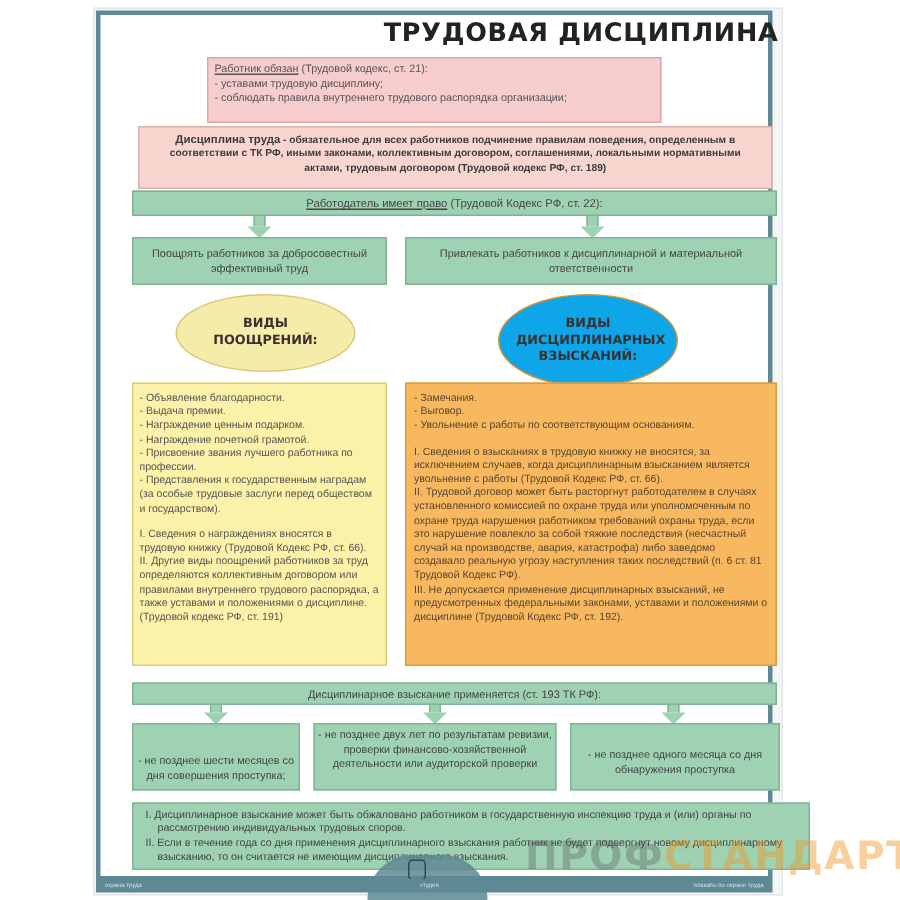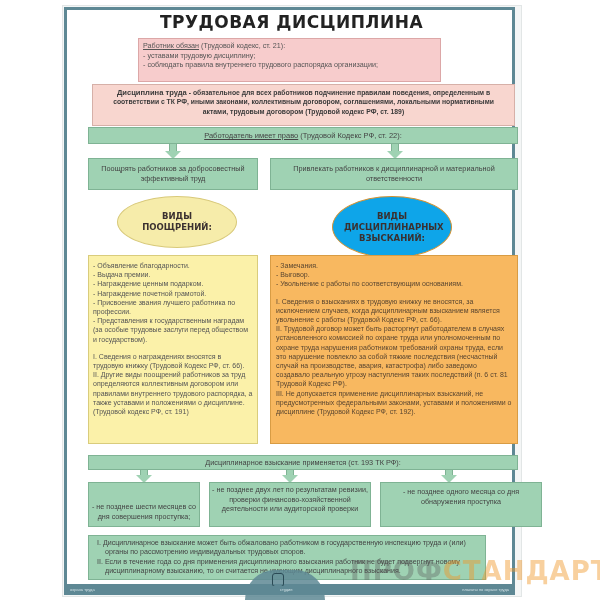--- a/index.html
+++ b/index.html
@@ -1,41 +1,41 @@
 <!DOCTYPE html>
 <html><head>
 <meta charset="utf-8">
 <style>
   html, body { margin:0; padding:0; }
   body { width:600px; height:600px; background:#ffffff; position:relative; overflow:hidden;
          font-family:"Liberation Sans", sans-serif; color:#444; }
   .poster { position:absolute; left:62px; top:5px; width:458px; height:590px; background:#f4f6f6; border:1px solid #e2e6e6; }
   .frame { position:absolute; left:64px; top:7px; width:451px; height:580px; border:3px solid #5e8894; background:#fff; box-sizing:border-box; }
-  .title { position:absolute; left:64px; top:12px; width:455px; text-align:center; font-family:"DejaVu Sans", sans-serif; font-weight:bold; font-size:17px; color:#222; letter-spacing:0.5px; }
+  .title { position:absolute; left:64px; top:12px; width:455px; text-align:right; font-family:"DejaVu Sans", sans-serif; font-weight:bold; font-size:17px; color:#222; letter-spacing:0.5px; }
   .box { position:absolute; box-sizing:border-box; font-size:7.2px; line-height:9.6px; }
   .pink1 { left:138px; top:38px; width:303px; height:44px; background:#f7cccc; border:1px solid #dca7a7; padding:2px 4px; color:#555; text-align:left; }
   .pink1 u { text-decoration:underline; }
   .pink2 { left:92px; top:84px; width:423px; height:42px; background:#f8d6cf; border:1px solid #d6b0a8; padding:3px 8px; color:#3a3a3a; text-align:center; font-weight:bold; font-size:6.8px; line-height:9.4px; }
   .green { background:#9fd2b3; border:1px solid #7fb394; color:#444; text-align:center; }
   .g-top { left:88px; top:127px; width:430px; height:17px; font-size:7.5px; line-height:15px; }
   .g-left { left:88px; top:158px; width:170px; height:32px; font-size:7.3px; line-height:10px; padding-top:5px; }
   .g-right { left:270px; top:158px; width:248px; height:32px; font-size:7.3px; line-height:10px; padding-top:5px; }
   .arrow { position:absolute; width:0; height:0; }
   .arrow .stem { position:absolute; background:#9fd2b3; border-left:1px solid #7fb394; border-right:1px solid #7fb394; }
   .arrow .head { position:absolute; width:0; height:0; border-left:8px solid transparent; border-right:8px solid transparent; border-top:8px solid #9fd2b3; }
   .ellipse { position:absolute; border-radius:50%; text-align:center; font-family:"DejaVu Sans", sans-serif; font-weight:bold; color:#3a3030; font-size:8.5px; line-height:11px; display:flex; align-items:center; justify-content:center; }
   .e-left { left:117px; top:196px; width:118px; height:50px; background:#f6ecaa; border:1px solid #d8c97a; }
   .e-right { left:332px; top:196px; width:118px; height:60px; background:#0ea5e9; border:1px solid #d49334; }
   .yellow { left:88px; top:255px; width:170px; height:189px; background:#fbf1a9; border:1px solid #d9cc7c; padding:5px 4px; color:#555; font-size:7px; line-height:9.2px; }
   .orange { left:270px; top:255px; width:248px; height:189px; background:#f8b860; border:1px solid #d89c44; padding:5px 5px; color:#5a4630; font-size:7px; line-height:9.2px; }
   .g-mid { left:88px; top:455px; width:430px; height:15px; font-size:7.3px; line-height:13px; }
   .g-b1 { left:88px; top:482px; width:112px; height:45px; font-size:7.2px; line-height:9.6px; padding-top:19px; }
   .g-b2 { left:209px; top:482px; width:162px; height:45px; font-size:7.2px; line-height:9.6px; padding-top:2px; }
-  .g-b3 { left:380px; top:482px; width:162px; height:45px; font-size:7.2px; line-height:9.6px; padding-top:4px; }
-  .g-bottom { left:88px; top:535px; width:398px; height:45px; text-align:left; font-size:7.1px; line-height:9.4px; padding:3px 6px; color:#444; }
+  .g-b3 { left:380px; top:482px; width:140px; height:45px; font-size:7.2px; line-height:9.6px; padding-top:15px; }
+  .g-bottom { left:88px; top:535px; width:452px; height:45px; text-align:left; font-size:7.1px; line-height:9.4px; padding:3px 6px; color:#444; }
   .g-bottom .item { padding-left:10px; text-indent:-8px; }
   .footer { position:absolute; left:64px; top:586px; width:451px; height:9px; background:#5e8894; }
   .footer .left { position:absolute; left:6px; top:1px; font-size:4px; color:#d0e0e4; }
   .footer .center { position:absolute; left:216px; top:1px; font-size:4px; color:#d0e0e4; }
   .footer .right { position:absolute; right:6px; top:1px; font-size:4px; color:#d0e0e4; }
   .bump { position:absolute; left:245px; top:570px; width:80px; height:30px; border-radius:40px 40px 0 0; background:#5e8894; opacity:0.85; }
   .logo-icon { position:absolute; left:272px; top:573px; width:10px; height:12px; border:1.5px solid #2a4a55; border-radius:3px; }
   .watermark { position:absolute; left:350px; top:556px; font-family:"DejaVu Sans", sans-serif; font-weight:bold; font-size:26px; color:rgba(90,90,90,0.35); letter-spacing:1px; }
   .watermark .accent { color:rgba(240,150,40,0.45); }
   p { margin:0; }

